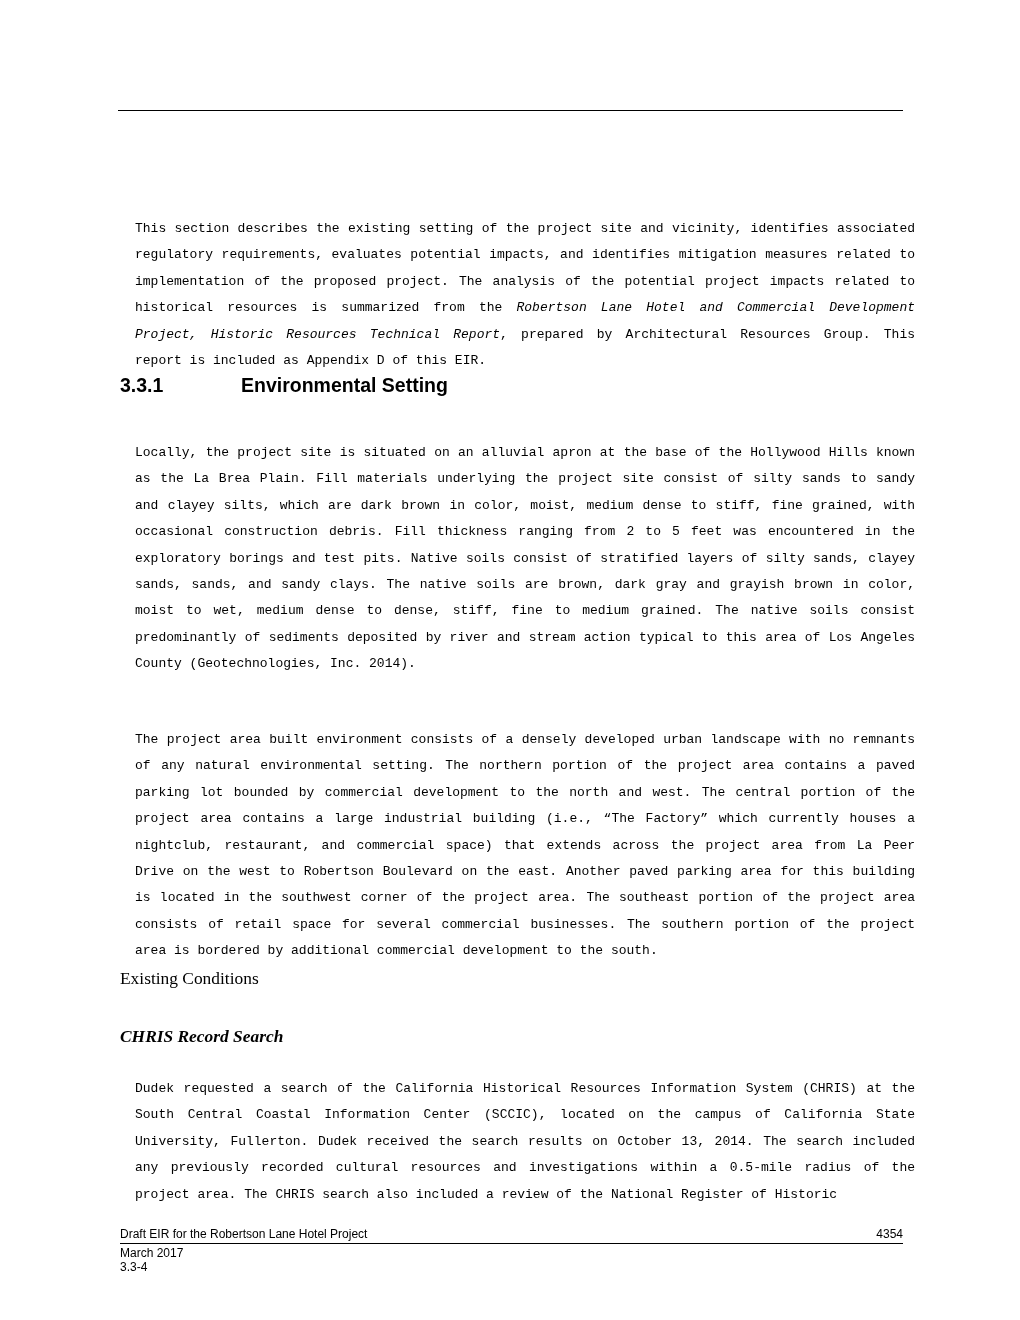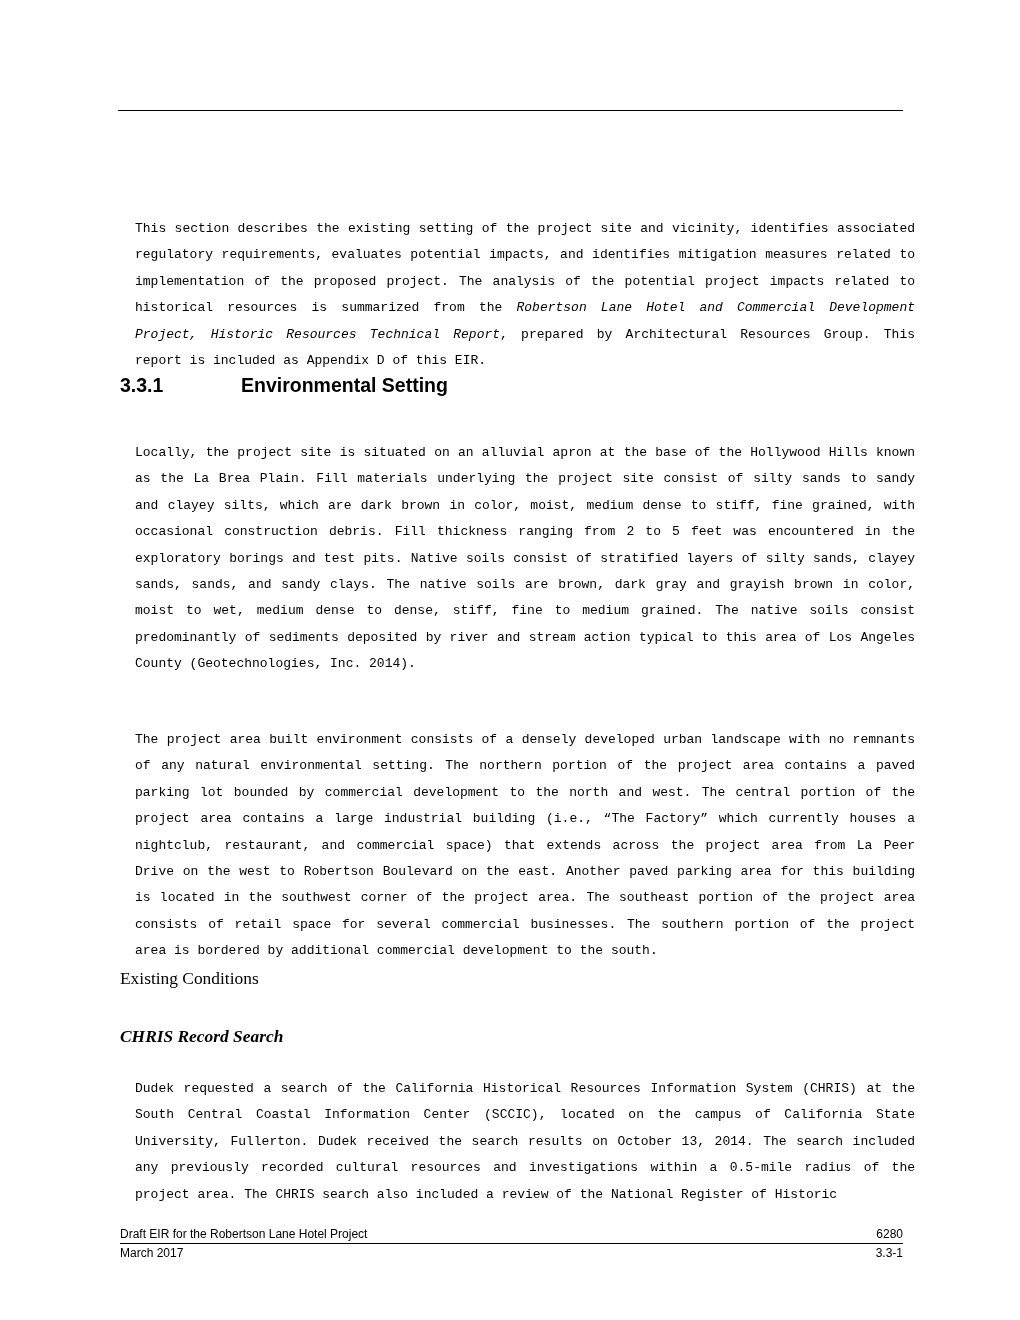--- a/index.html
+++ b/index.html
@@ -42,21 +42,21 @@
   .h4 { position: absolute; left: 120px; top: 1014px; font-family: "Liberation Serif", serif; font-weight: bold; font-style: italic; font-size: 17.4px; margin-top: 12px; }
   .p4 { top: 1061px; }
 
   .footer {
     position: absolute; left: 120px; width: 783px;
     font-family: "Liberation Sans", sans-serif; font-size: 12px;
     display: flex; justify-content: space-between;
   }
   .footer-1 { top: 1227px; }
   .footer-rule { position: absolute; left: 120px; top: 1243px; width: 783px; border-top: 1px solid #000; }
-  .footer-2 { top: 1246px; }
+  .footer-2 { top: 1246px; flex-direction: column; }
 </style>
 </head>
 <body>
 
 <div class="page">
 
   <div class="header-rule"></div>
 
 
   <p class="para p1"><span>This section describes the existing setting of the project site and vicinity, identifies associated regulatory requirements, evaluates potential impacts, and identifies mitigation measures related to implementation of the proposed project. The analysis of the potential project impacts related to historical resources is summarized from the </span><i>Robertson Lane Hotel and Commercial Development Project, Historic Resources Technical Report</i><span>, prepared by Architectural Resources Group. This report is included as Appendix D of this EIR.</span></p>
@@ -71,21 +71,21 @@
   <p class="para p3">The project area built environment consists of a densely developed urban landscape with no remnants of any natural environmental setting. The northern portion of the project area contains a paved parking lot bounded by commercial development to the north and west. The central portion of the project area contains a large industrial building (i.e., “The Factory” which currently houses a nightclub, restaurant, and commercial space) that extends across the project area from La Peer Drive on the west to Robertson Boulevard on the east. Another paved parking area for this building is located in the southwest corner of the project area. The southeast portion of the project area consists of retail space for several commercial businesses. The southern portion of the project area is bordered by additional commercial development to the south.</p>
 
   <div class="h3">Existing Conditions</div>
 
   <div class="h4">CHRIS Record Search</div>
 
   <p class="para p4">Dudek requested a search of the California Historical Resources Information System (CHRIS) at the South Central Coastal Information Center (SCCIC), located on the campus of California State University, Fullerton. Dudek received the search results on October 13, 2014. The search included any previously recorded cultural resources and investigations within a 0.5-mile radius of the project area. The CHRIS search also included a review of the National Register of Historic</p>
 
   <div class="footer footer-1">
     <span>Draft EIR for the Robertson Lane Hotel Project</span>
-    <span>6280</span>
+    <span>4354</span>
   </div>
   <div class="footer-rule"></div>
   <div class="footer footer-2">
     <span>March 2017</span>
-    <span>3.3-1</span>
+    <span>3.3-4</span>
   </div>
 
 </div>
 
 </body></html>

